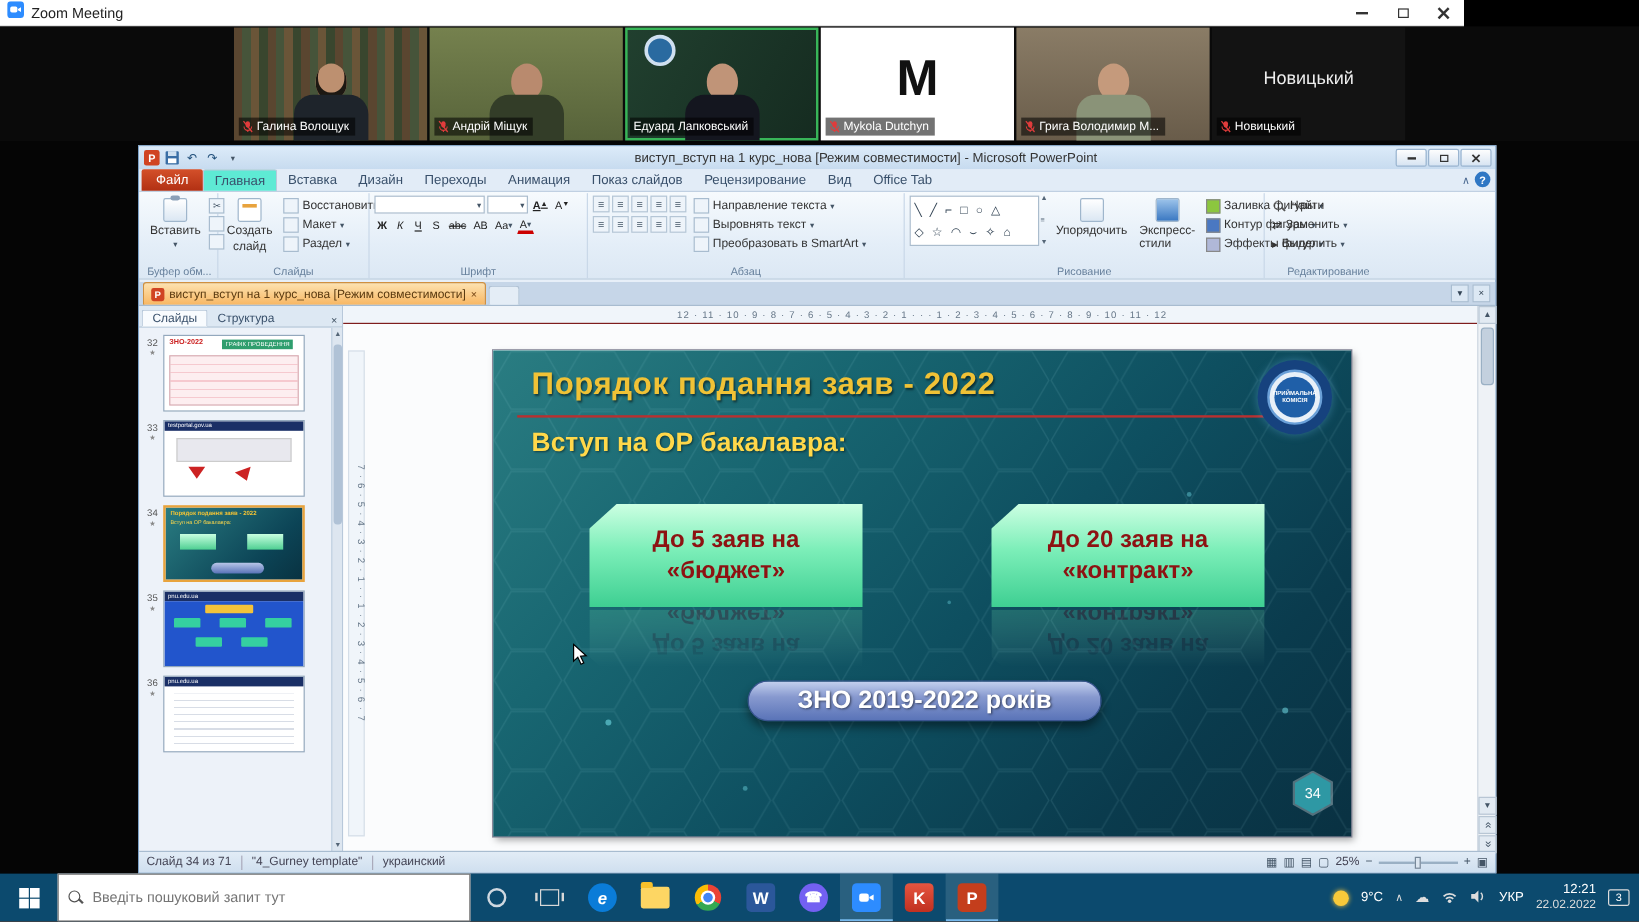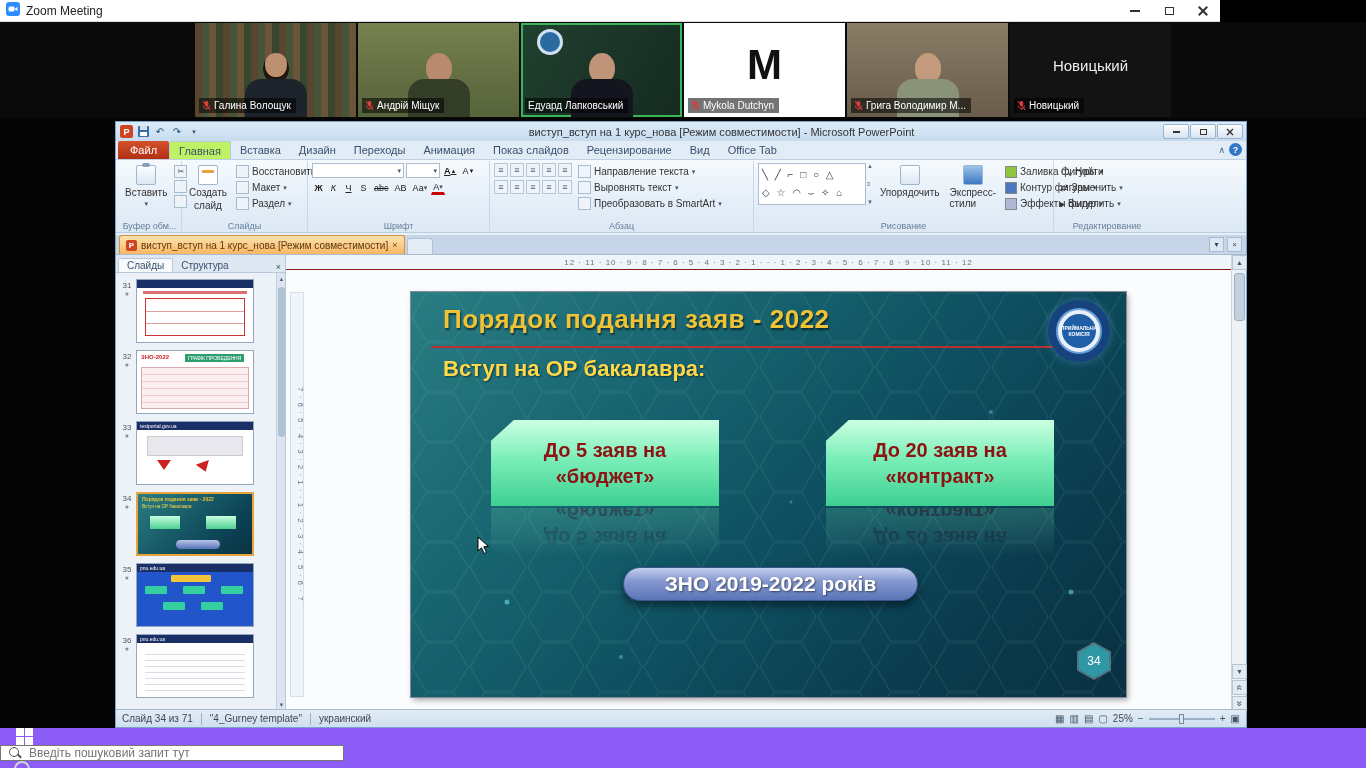--- a/index.html
+++ b/index.html
@@ -54,21 +54,21 @@
   .ppt-title { flex:1; text-align:center; font-size:11px; color:#333; white-space:nowrap; overflow:hidden; }
   .win-controls.small .wc { width:26px; height:15px; margin-top:1px; background:linear-gradient(#fdfdfd,#d7e4f2); border:1px solid #9ab4cf; border-radius:2px; margin-left:1px; }
   .win-controls.small { right:3px; top:1px; height:17px; }
   .win-controls.small .g-min { width:7px; height:2px; }
   .win-controls.small .g-max { width:7px; height:6px; border-width:1px; }
   .win-controls.small .g-x { transform:scale(.7); }
 
   .ppt-tabs { position:absolute; top:19px; left:0; right:0; height:19px; background:#e2ecf7; display:flex; align-items:flex-end; padding-left:2px; border-bottom:1px solid #c0d0e2; }
   .file-tab { height:18px; padding:0 12px; background:linear-gradient(#d4502a,#b23013); color:#fff; font-size:11px; display:flex; align-items:center; border-radius:2px 2px 0 0; }
   .rtab { height:18px; padding:0 9px; font-size:11px; color:#39506b; display:flex; align-items:center; }
-  .rtab.active { background:#bef264; border:1px solid #b8c9da; border-bottom:none; border-radius:2px 2px 0 0;margin-top:30px; }
+  .rtab.active { background:#5eead4; border:1px solid #b8c9da; border-bottom:none; border-radius:2px 2px 0 0;margin-top:30px; }
   .tabs-right { position:absolute; right:4px; top:2px; display:flex; gap:4px; align-items:center; }
   .help-ic { width:13px; height:13px; border-radius:50%; background:#2f77c4; color:#fff; font-size:9px; font-weight:bold; display:flex; align-items:center; justify-content:center; }
   .chev { color:#4a6890; font-size:9px; }
 
   .ribbon { position:absolute; top:38px; left:0; right:0; height:73px; background:linear-gradient(#f6fafd,#e4eef8 60%,#dce8f4); border-bottom:1px solid #bcCede; display:flex; padding:1px 2px 0; }
   .grp { display:flex; flex-direction:column; border-right:1px solid #c9d8e8; padding:2px 4px 0; }
   .grp-body { flex:1; display:flex; align-items:flex-start; gap:4px; }
   .grp-label { text-align:center; font-size:9px; color:#67809c; height:12px; line-height:12px; white-space:nowrap; }
   .bigbtn { display:flex; flex-direction:column; align-items:center; justify-content:center; font-size:10px; color:#333; padding:2px 3px; gap:2px; border-radius:2px; }
   .bicon { width:20px; height:20px; border:1px solid #9fb6cc; background:linear-gradient(#fff,#dbe7f3); border-radius:2px; position:relative; }
@@ -163,21 +163,21 @@
   .rot90 { display:inline-block; transform:rotate(90deg); font-size:10px; }
 
   .ppt-statusbar { position:absolute; bottom:0; left:0; right:0; height:18px; background:linear-gradient(#e2ecf6,#cfdfef); border-top:1px solid #a8bcd0; display:flex; align-items:center; font-size:10px; color:#445; padding:0 6px; gap:8px; }
   .st-sep { width:1px; height:12px; background:#aab; }
   .st-right { margin-left:auto; display:flex; align-items:center; gap:5px; }
   .st-ic { font-size:10px; color:#456; }
   .zoom-slider { width:66px; height:2px; background:#9ab0c4; position:relative; }
   .zoom-slider .knob { position:absolute; left:30px; top:-4px; width:5px; height:10px; background:#dce6f0; border:1px solid #789; }
 
   
-  .taskbar { position:absolute; top:728px; left:0; width:1366px; height:40px; background:#8b5cf6; display:flex; align-items:flex-start;flex-direction:column; }
+  .taskbar { position:absolute; top:728px; left:0; width:1366px; height:40px; background:#0c4a6e; display:flex; align-items:center; }
   .tb-start { width:48px; height:40px; display:flex; align-items:center; justify-content:center; }
   .winlogo { display:grid; grid-template-columns:8px 8px; grid-template-rows:8px 8px; gap:1px; }
   .winlogo div { background:#fff; }
   .tb-search { width:344px; height:40px; background:#fff; border:1px solid #777; display:flex; align-items:center; padding:0 8px; gap:8px; }
   .mag { position:relative; width:12px; height:12px; }
   .mag::before { content:""; position:absolute; left:0; top:0; width:8px; height:8px; border:1.5px solid #555; border-radius:50%; }
   .mag::after { content:""; position:absolute; left:8px; top:8px; width:5px; height:1.5px; background:#555; transform:rotate(45deg); }
   .tb-search-input { border:none; outline:none; flex:1; font-size:12px; color:#333; font-family:"Liberation Sans",sans-serif; background:transparent; }
   .tb-ic { width:44px; height:40px; display:flex; align-items:center; justify-content:center; position:relative; }
   .tb-ic.active { background:rgba(255,255,255,.12); box-shadow:inset 0 -2px 0 #76b9ed; }
@@ -559,31 +559,20 @@
 
       <div class="ppt-content">
         <div class="slide-panel">
           <div class="panel-tabs">
             <span class="ptab active">Слайды</span>
             <span class="ptab">Структура</span>
             <span class="ptab-x">×</span>
           </div>
           <div class="thumb-list">
 
-            <div class="thumb-row">
-              <div class="thumb-meta">
-                  <span>31</span>
-                  <span class="tstar">★</span>
-                </div>
-              <div class="thumb">
-                <div class="m-navybar"></div>
-                  <div class="m-redline"></div>
-                  <div class="m-table"></div>
-              </div>
-            </div>
 
             <div class="thumb-row">
               <div class="thumb-meta">
                   <span>32</span>
                   <span class="tstar">★</span>
                 </div>
               <div class="thumb">
                 <span class="m-txt-red">ЗНО-2022</span>
                 <span class="m-chip-green">ГРАФІК ПРОВЕДЕННЯ</span>
                 <div class="m-rows"></div>

